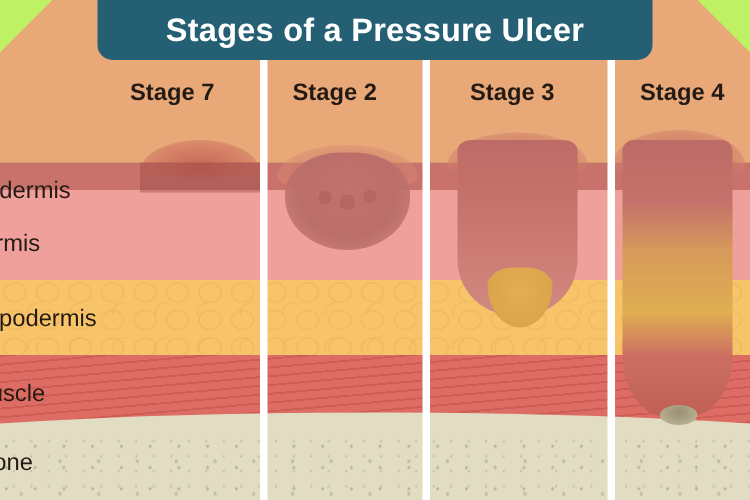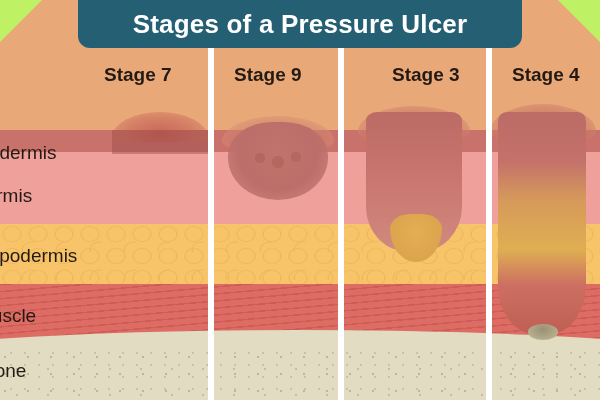--- a/index.html
+++ b/index.html
@@ -178,21 +178,21 @@
   }
 
   
   .stage-label {
     position:absolute; top:64px;
     font-size:19px; font-weight:bold; color:#241a14;
     white-space:nowrap;
   }
   .sl-1 { left:104px; }
   .sl-2 { left:234px; }
-  .sl-3 { left:392px;text-align:center; }
+  .sl-3 { left:376px;text-align:center; }
   .sl-4 { left:512px;text-align:right; }
 
   
   .layer-label {
     position:absolute;
     font-size:19px; color:#241a14; white-space:nowrap;
   }
   .ll-epidermis  { left:-28px; top:142px; }
   .ll-dermis     { left:-28px; top:185px; }
   .ll-hypodermis { left:-24px; top:245px; }
@@ -237,21 +237,21 @@
     <div class="divider" style="left:338px"></div>
     <div class="divider" style="left:486px"></div>
 
   </div>
 
   <div class="title-banner">
     <span>Stages of a Pressure Ulcer</span>
   </div>
 
   <div class="stage-label sl-1">Stage 7</div>
-  <div class="stage-label sl-2">Stage 9</div>
+  <div class="stage-label sl-2">Stage 2</div>
   <div class="stage-label sl-3">Stage 3</div>
   <div class="stage-label sl-4">Stage 4</div>
 
   <div class="layer-label ll-epidermis">Epidermis</div>
   <div class="layer-label ll-dermis">Dermis</div>
   <div class="layer-label ll-hypodermis">Hypodermis</div>
   <div class="layer-label ll-muscle">Muscle</div>
   <div class="layer-label ll-bone">Bone</div>
 
 </div>

